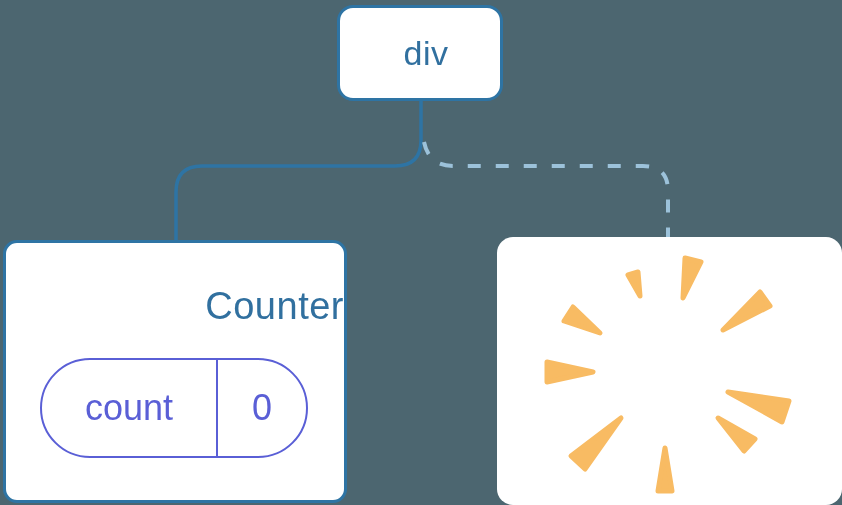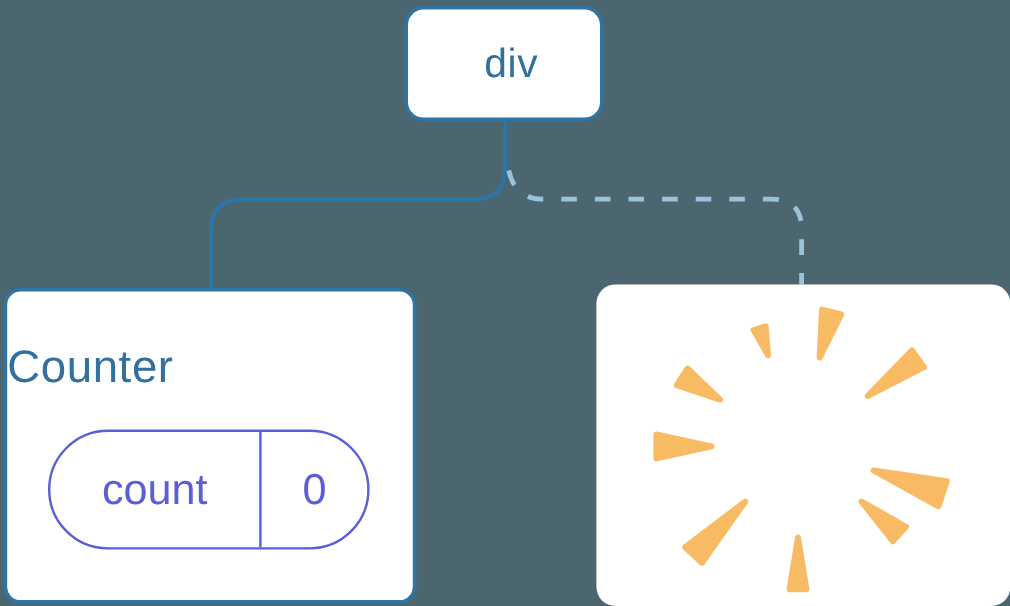--- a/index.html
+++ b/index.html
@@ -50,21 +50,21 @@
     width: 344px;
     height: 263px;
     border: 3px solid #2e74a4;
     border-radius: 14px;
   }
   .component-title {
     position: absolute;
     left: 0;
     top: 42px;
     width: 100%;
-    text-align: left;
+    text-align: right;
     color: #31709f;
     font-size: 38px;
     font-weight: 500;
     letter-spacing: 0.5px;
   }
   .state-pill {
     position: absolute;
     left: 34px;
     top: 115px;
     width: 268px;

